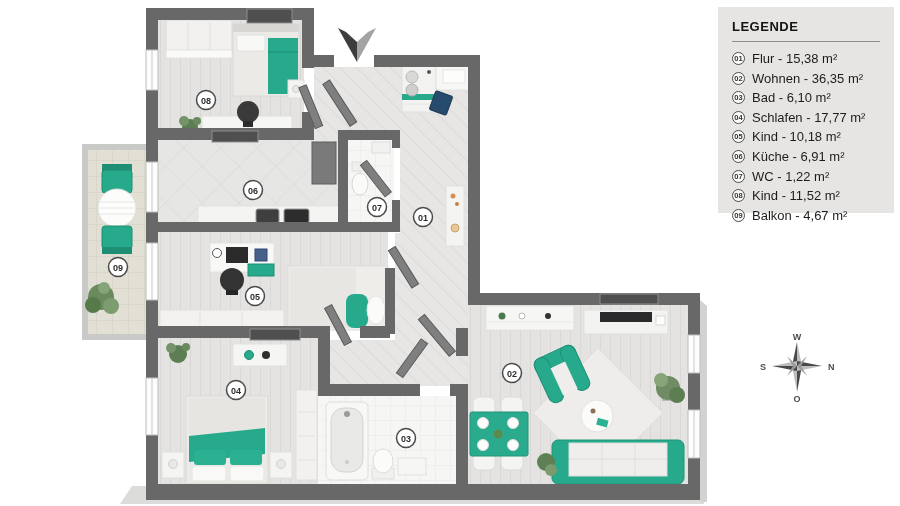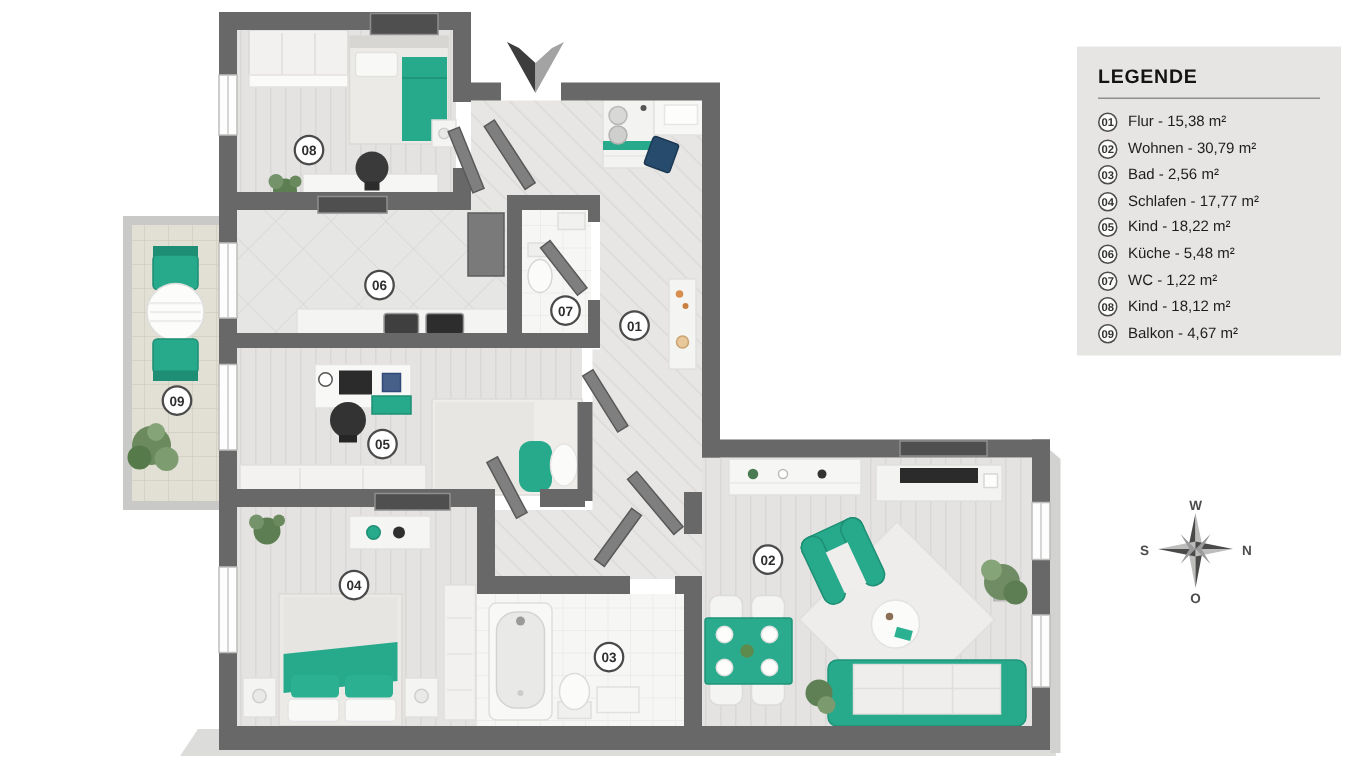--- a/index.html
+++ b/index.html
@@ -1,28 +1,28 @@
 <!DOCTYPE html>
 <html><head>
 <meta charset="utf-8">
 <style>
   html,body{margin:0;padding:0;background:#ffffff;}
   #stage{position:relative;width:900px;height:506px;background:#ffffff;overflow:hidden;
          font-family:"Liberation Sans","DejaVu Sans",sans-serif;}
   #plan{position:absolute;left:0;top:0;}
   
   #legend{position:absolute;left:718px;top:7px;width:176px;height:206px;box-sizing:border-box;
-          background:#e6e5e3;padding:12px 14px 10px 14px;margin-top:24px;}
+          background:#e6e5e3;padding:12px 14px 10px 14px;}
   #legend .ttl{font-size:13px;font-weight:bold;letter-spacing:.5px;color:#141414;}
   #legend .rule{border-bottom:1px solid #8f8f8d;margin:7px 0 9px 0;}
   #legend .row{display:flex;align-items:center;margin-bottom:4.6px;}
   #legend .num{flex:0 0 13px;width:13px;height:13px;border:1px solid #4c4c4c;border-radius:50%;
                font-size:7.5px;font-weight:bold;color:#333;display:flex;align-items:center;
                justify-content:center;background:#fbfbfa;box-sizing:border-box;}
-  #legend .lbl{font-size:10px;color:#1d1d1d;margin-left:7px;white-space:nowrap;}
+  #legend .lbl{font-size:13px;color:#1d1d1d;margin-left:7px;white-space:nowrap;}
   .badge-txt{font-size:9px;font-weight:bold;fill:#2e2e2e;}
   .compass-l{font-size:9px;font-weight:bold;fill:#4c4c4c;}
 </style>
 </head>
 <body>
 
 <div id="stage">
 
 <svg id="plan" width="900" height="506" viewBox="0 0 900 506">
   <defs>
@@ -365,44 +365,44 @@
 
   <div id="legend">
     <div class="ttl">LEGENDE</div>
     <div class="rule"></div>
     <div class="row">
         <span class="num">01</span>
         <span class="lbl">Flur - 15,38 m²</span>
       </div>
     <div class="row">
         <span class="num">02</span>
-        <span class="lbl">Wohnen - 30,79 m²</span>
+        <span class="lbl">Wohnen - 36,35 m²</span>
       </div>
     <div class="row">
         <span class="num">03</span>
-        <span class="lbl">Bad - 2,56 m²</span>
+        <span class="lbl">Bad - 6,10 m²</span>
       </div>
     <div class="row">
         <span class="num">04</span>
         <span class="lbl">Schlafen - 17,77 m²</span>
       </div>
     <div class="row">
         <span class="num">05</span>
-        <span class="lbl">Kind - 18,22 m²</span>
+        <span class="lbl">Kind - 10,18 m²</span>
       </div>
     <div class="row">
         <span class="num">06</span>
-        <span class="lbl">Küche - 5,48 m²</span>
+        <span class="lbl">Küche - 6,91 m²</span>
       </div>
     <div class="row">
         <span class="num">07</span>
         <span class="lbl">WC - 1,22 m²</span>
       </div>
     <div class="row">
         <span class="num">08</span>
-        <span class="lbl">Kind - 18,12 m²</span>
+        <span class="lbl">Kind - 11,52 m²</span>
       </div>
     <div class="row">
         <span class="num">09</span>
         <span class="lbl">Balkon - 4,67 m²</span>
       </div>
   </div>
 </div>
 
 </body></html>

